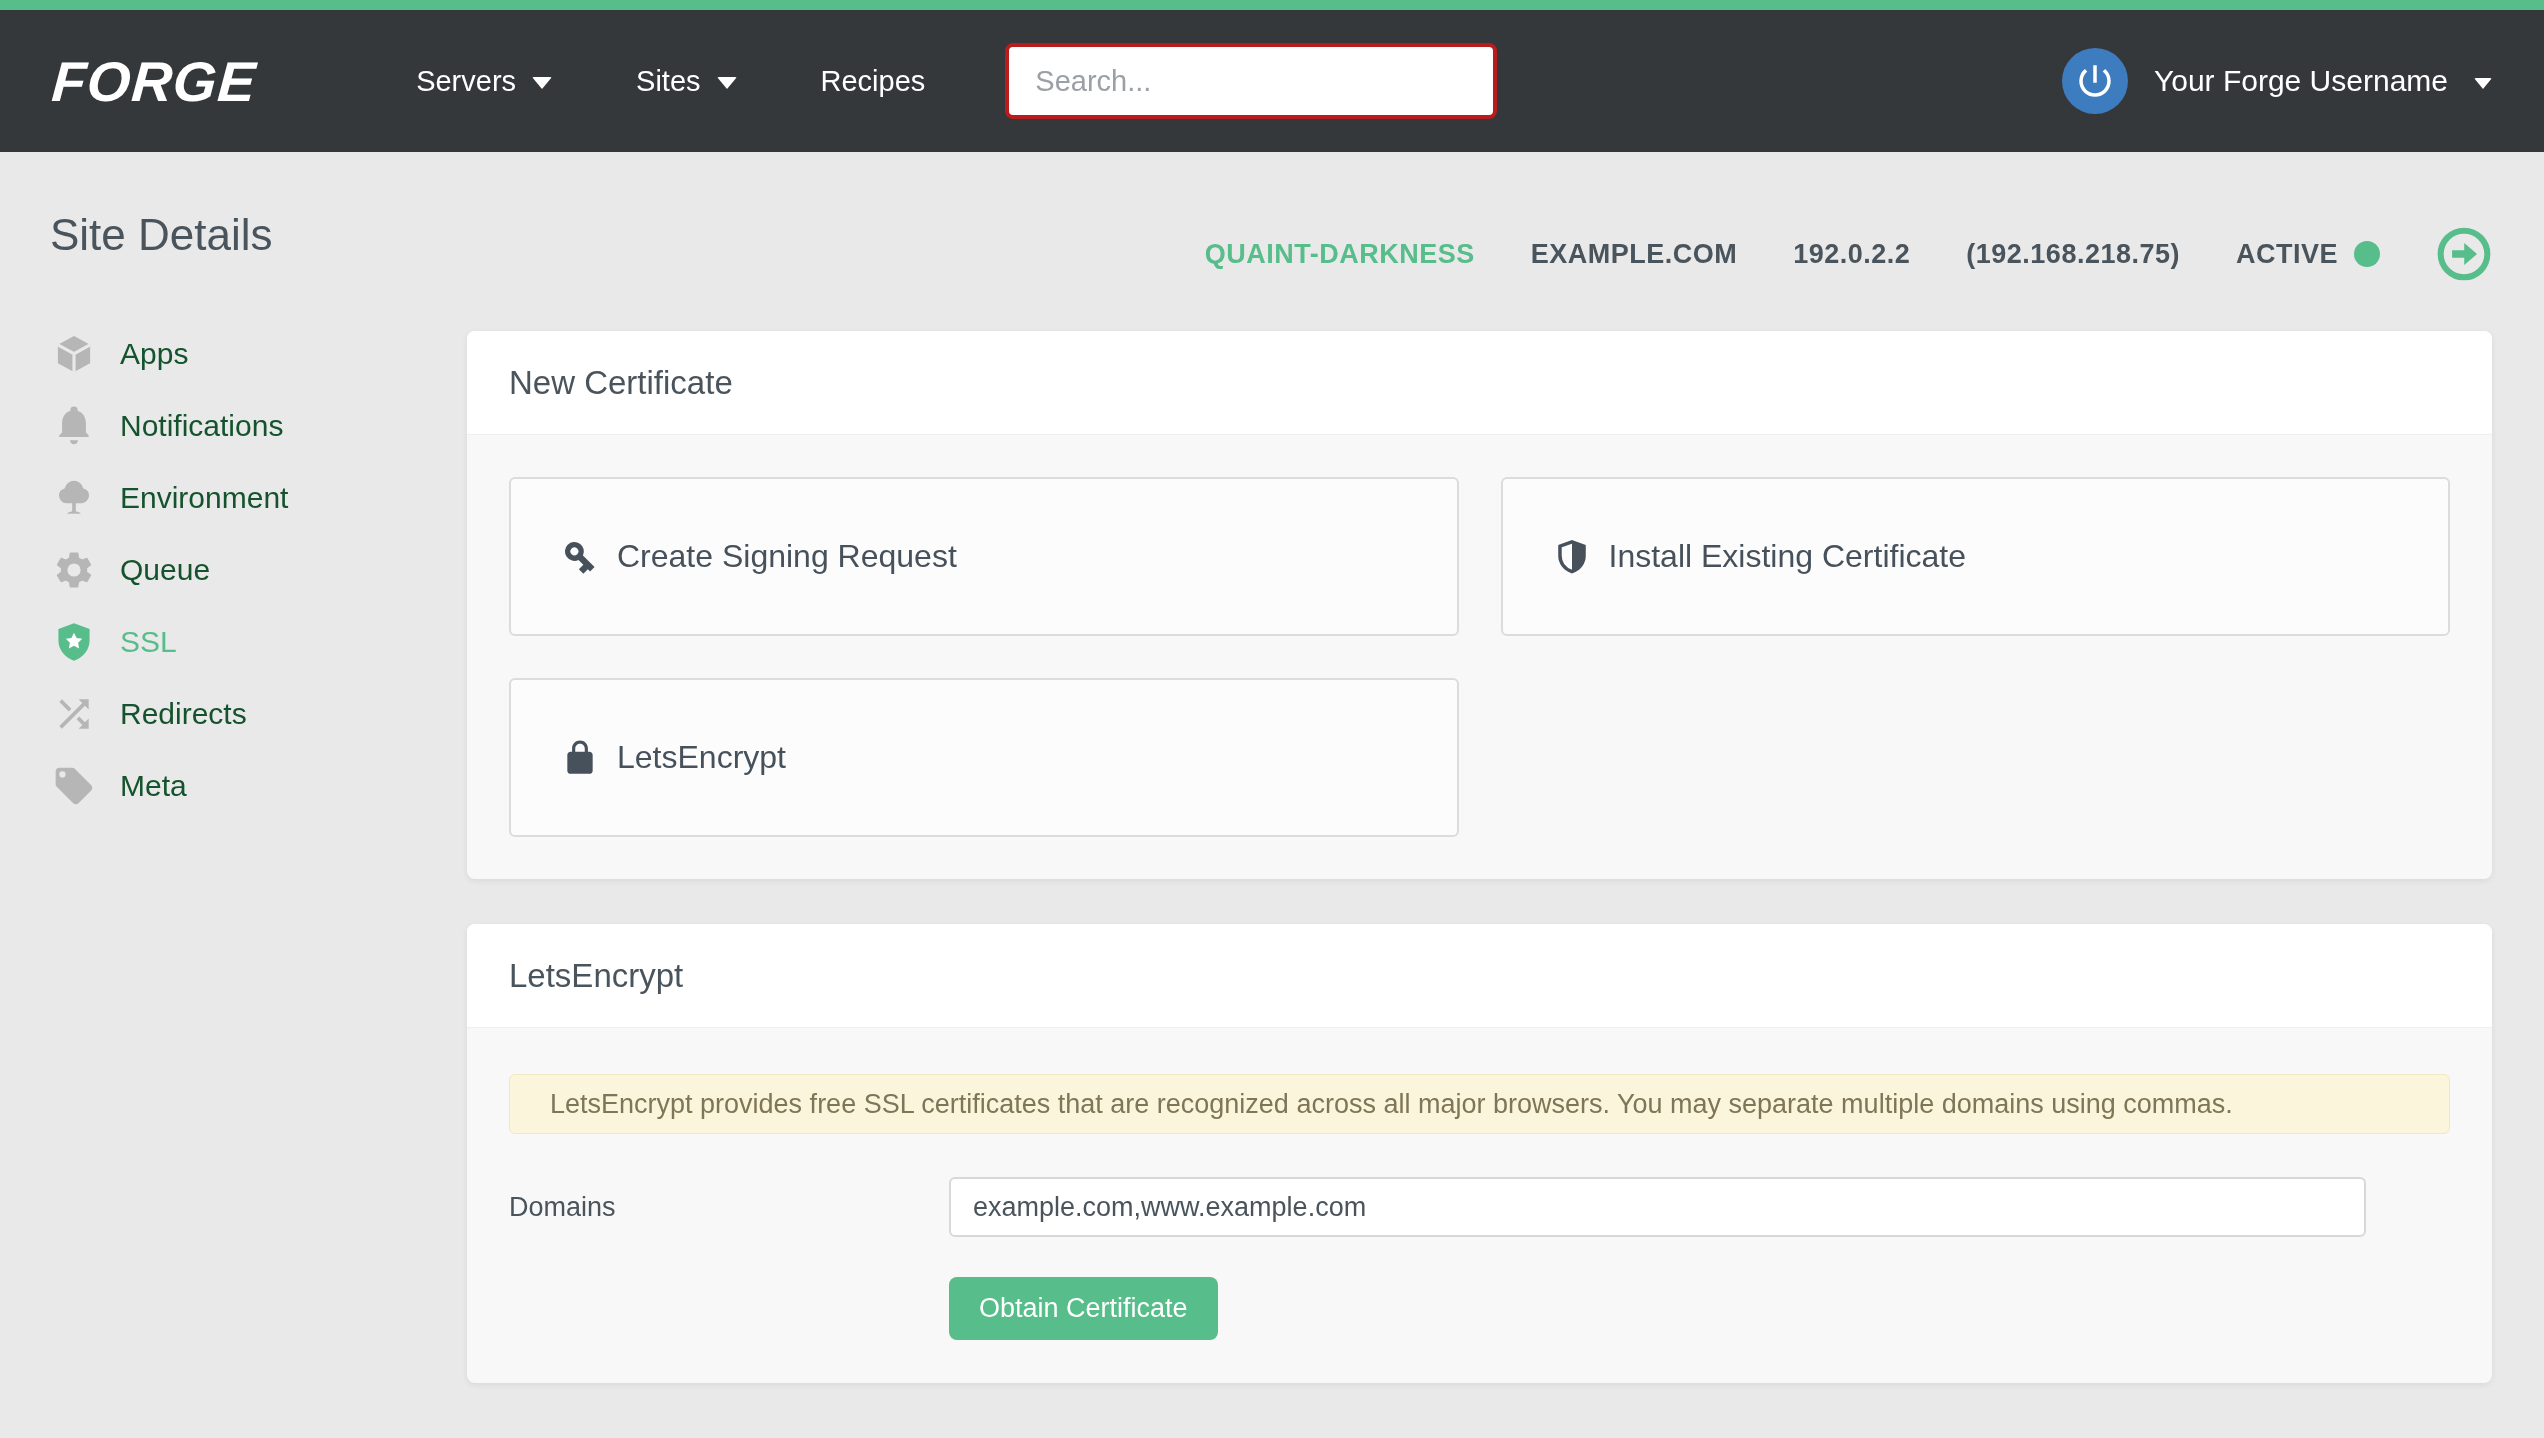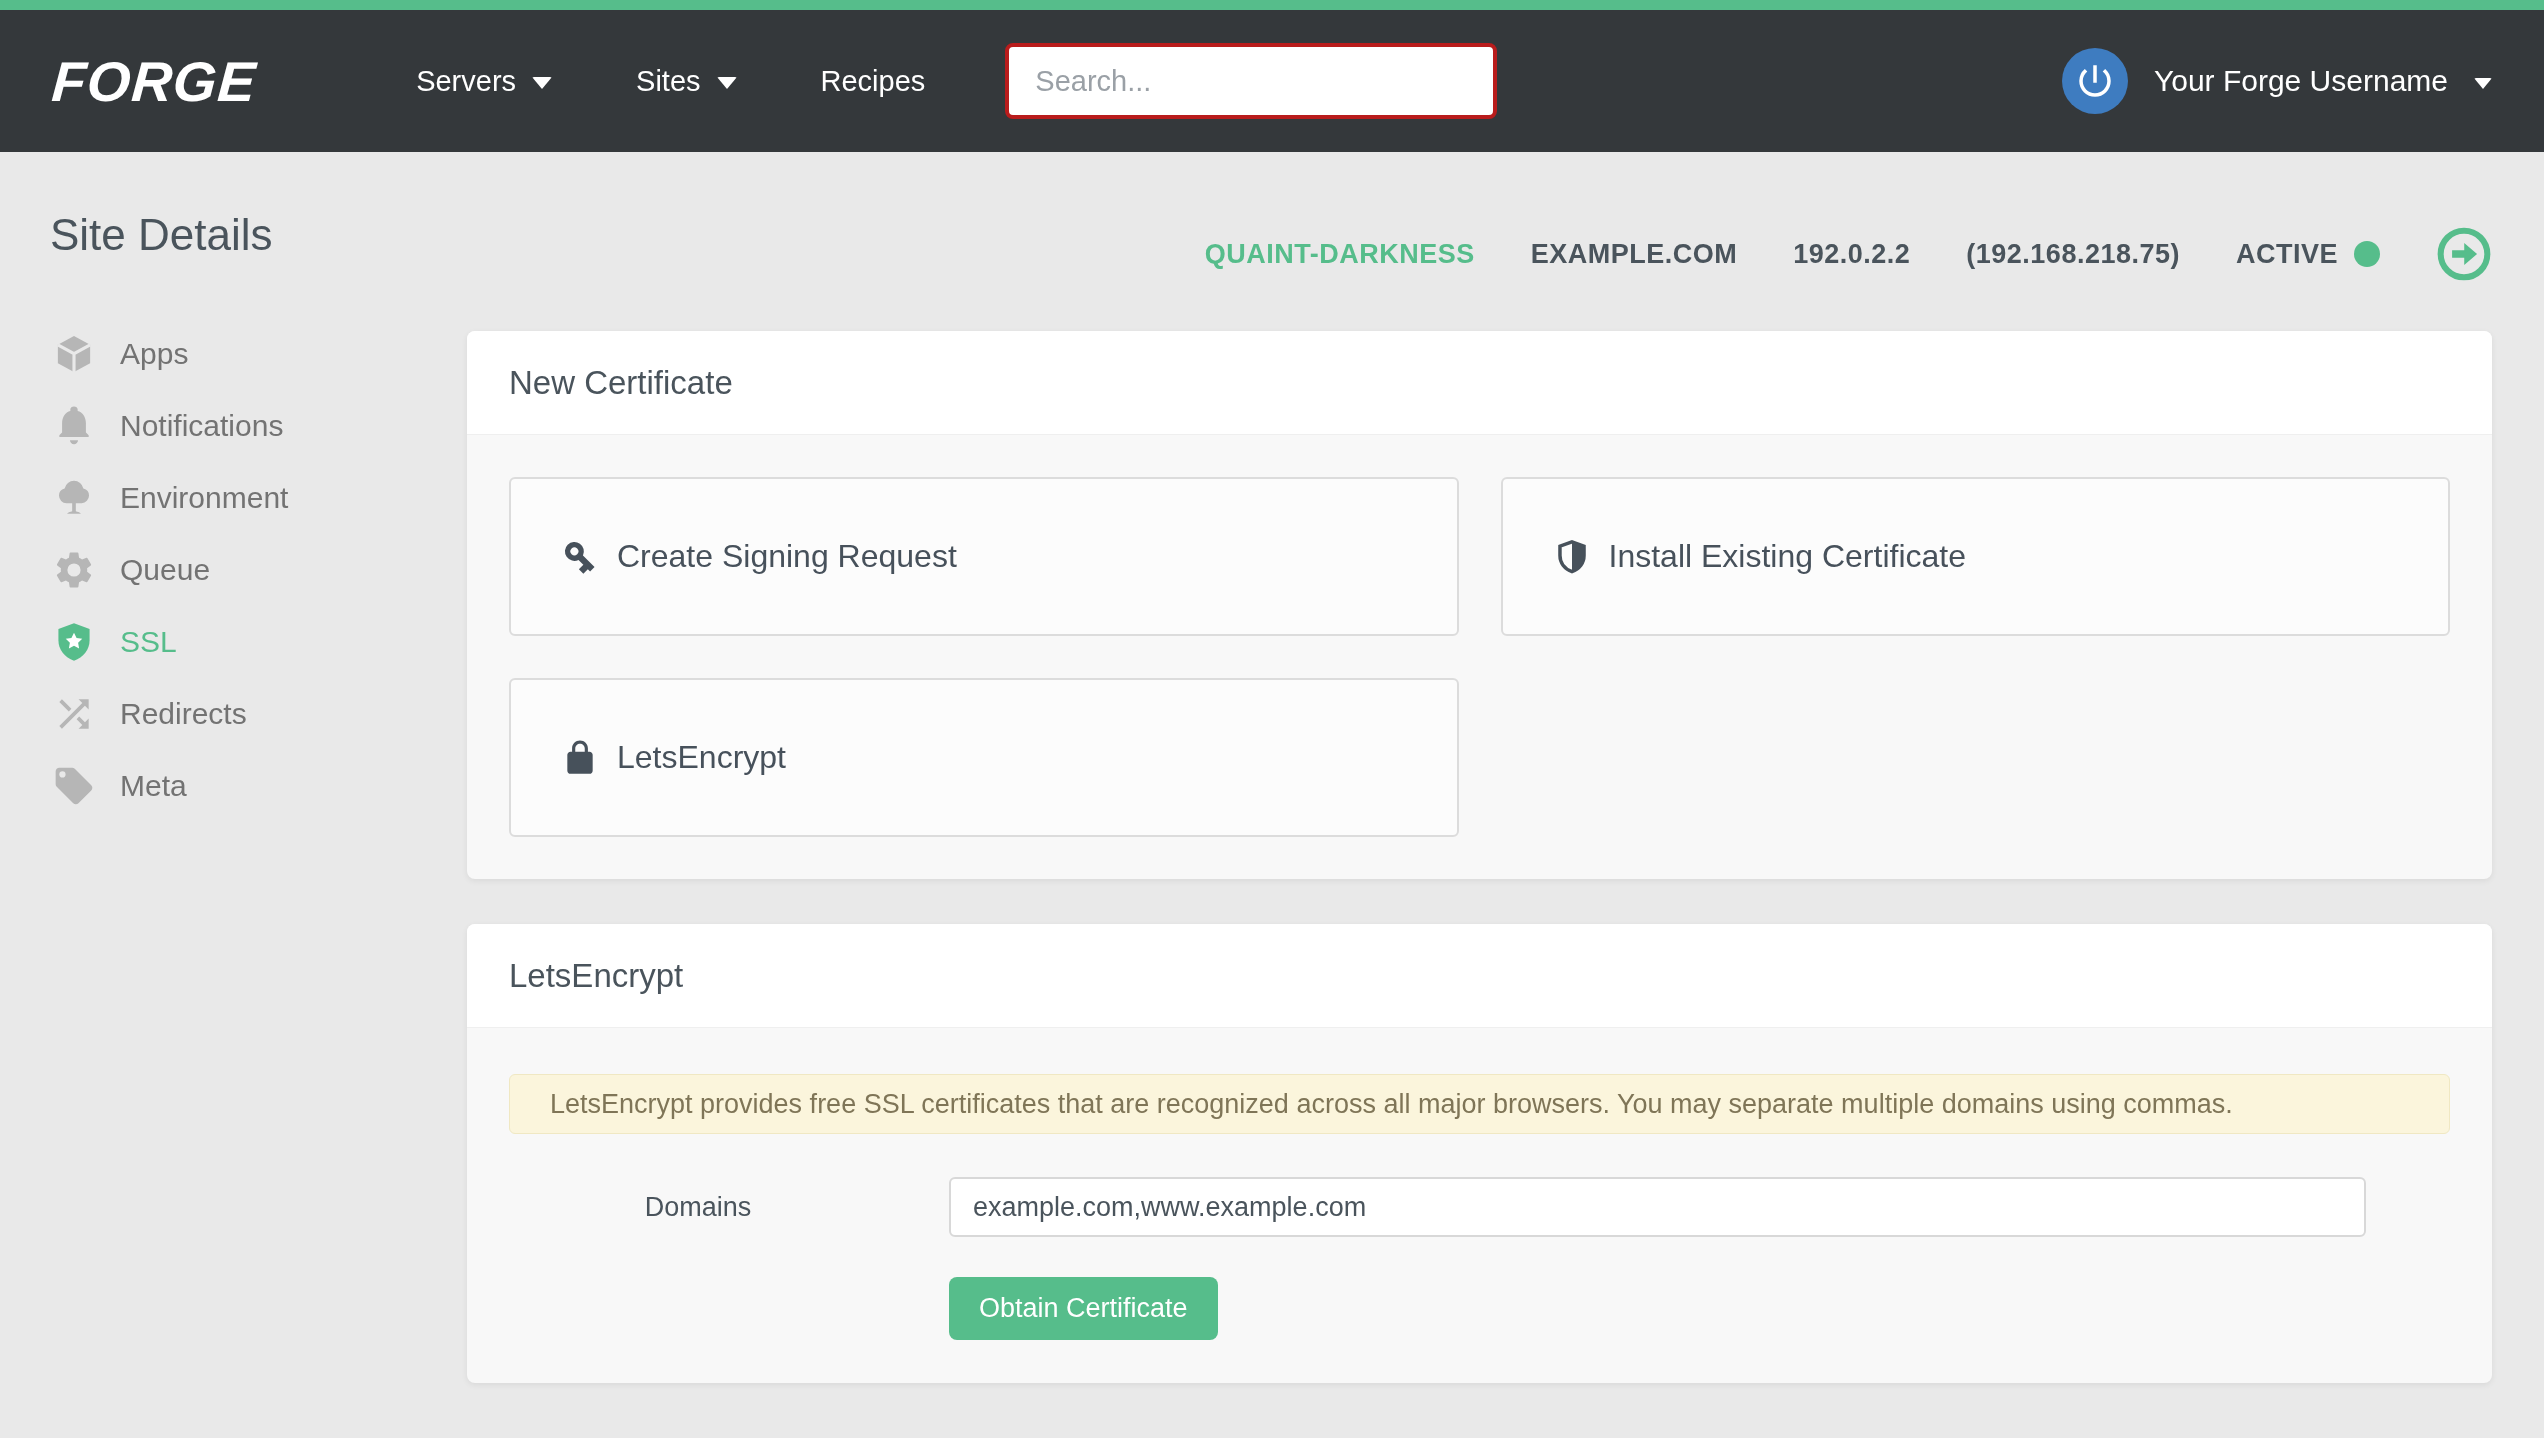--- a/index.html
+++ b/index.html
@@ -66,21 +66,21 @@
   .status-dot { width:26px; height:26px; border-radius:50%; background:#56bd8b; }
   .goto-icon { width:56px; height:56px; cursor:pointer; }
 
   
   .sidebar { position:absolute; left:50px; top:166px; width:370px; }
   .side-item {
     height:72px; display:flex; align-items:center; cursor:pointer;
   }
   .side-icon { width:48px; height:44px; margin-right:22px; display:flex; align-items:center; justify-content:center; flex:none; }
   .side-icon svg { width:44px; height:44px; }
-  .side-label { font-size:30px; color:#737373; }
+  .side-label { font-size:30px; color:#14532d; }
   .side-item.active .side-label { color:#56bd8b; }
 
   
   .main { position:absolute; left:467px; top:179px; width:2025px; }
   .panel {
     background:#f8f8f8; border-radius:8px;
     box-shadow:0 2px 6px rgba(0,0,0,.07);
   }
   .panel-header {
     height:104px; background:#fff; border-radius:8px 8px 0 0;
@@ -105,21 +105,21 @@
   .panel-le { margin-top:45px; }
   .panel-le .panel-body { padding:46px 42px 43px 42px; }
   .alert-warning {
     height:60px; background:#fbf5dc;
     border:1px solid #f0e8c3; border-radius:6px;
     display:flex; align-items:center; padding:8px 40px;
     font-size:27px; color:#7f7557; margin-bottom:43px;
   }
   .form-row { display:flex; align-items:center; margin-bottom:40px; }
   .form-label {
-    width:440px; text-align:center; padding-right:62px;
+    width:440px; text-align:left; padding-right:62px;
     font-size:27px; color:#4a545c; flex:none;
   }
   .domains-input {
     width:1417px; height:60px; background:#fff;
     border:2px solid #d8d8d8; border-radius:6px;
     padding:0 22px; font-size:27px; color:#4a545c; outline:none;
     font-family:"Liberation Sans", sans-serif;
   }
   .submit-row { margin-left:440px; }
   .btn-primary {

